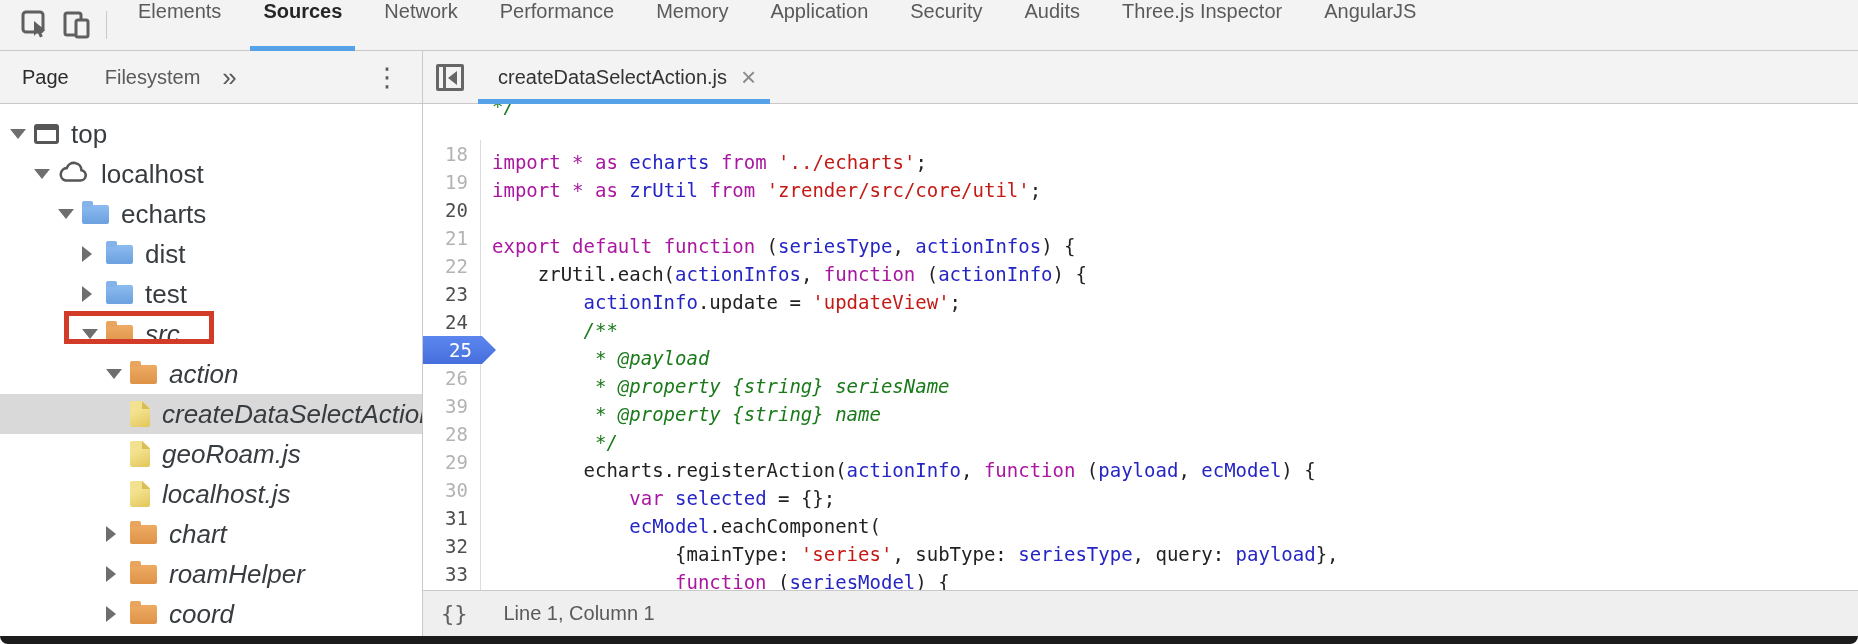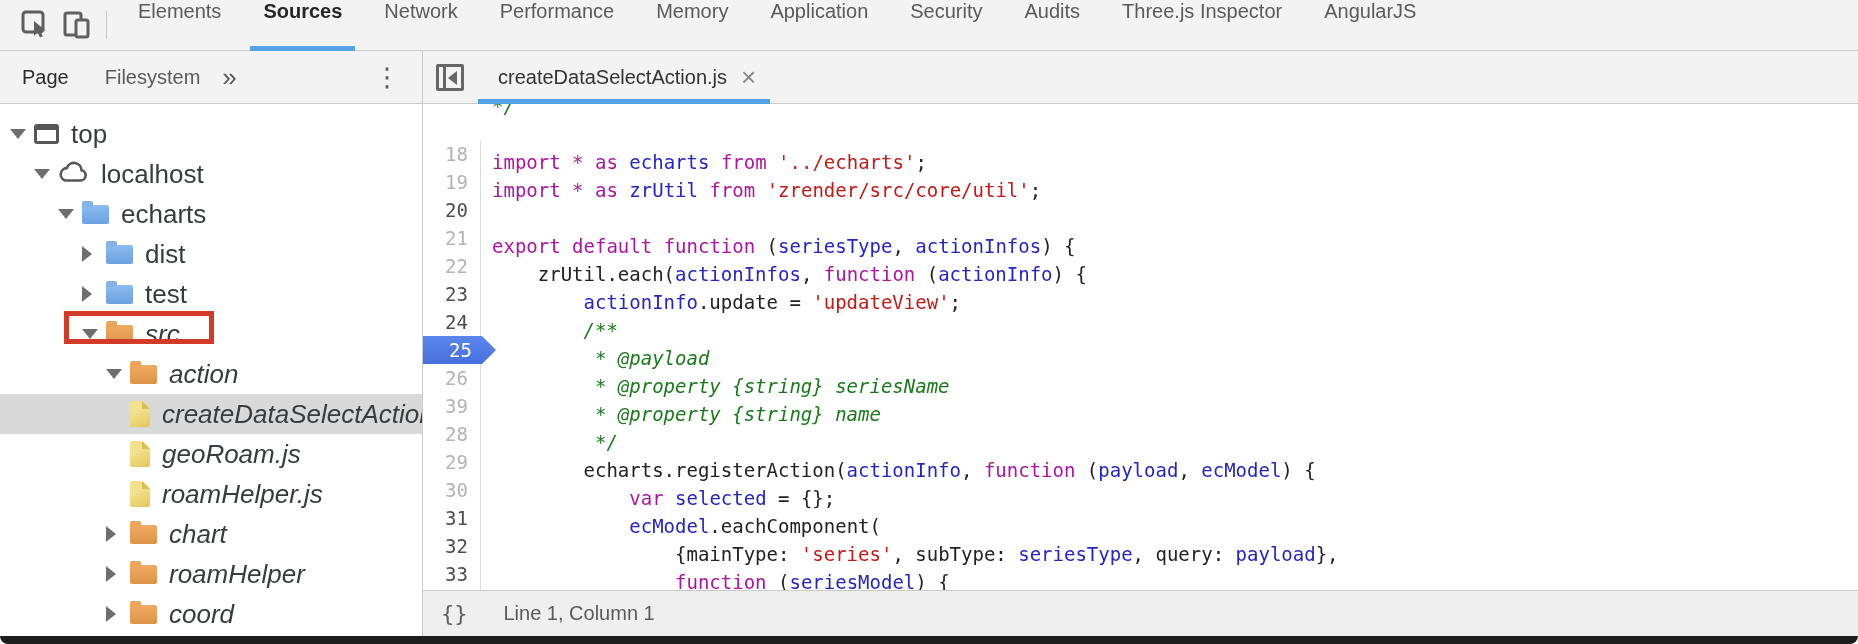--- a/index.html
+++ b/index.html
@@ -229,21 +229,21 @@
         <div class="tree-row lvl5 mapped selected">
           <span class="tree-icon file-ico"></span>
           <span class="tree-label">createDataSelectAction.js</span>
         </div>
         <div class="tree-row lvl5 mapped">
           <span class="tree-icon file-ico"></span>
           <span class="tree-label">geoRoam.js</span>
         </div>
         <div class="tree-row lvl5 mapped">
           <span class="tree-icon file-ico"></span>
-          <span class="tree-label">roamHelper.js</span>
+          <span class="tree-label">localhost.js</span>
         </div>
         <div class="tree-row lvl4 mapped">
           <span class="twisty">
               <span class="tri-right"></span>
             </span>
           <span class="tree-icon folder orange"></span>
           <span class="tree-label">chart</span>
         </div>
         <div class="tree-row lvl4 mapped">
           <span class="twisty">

